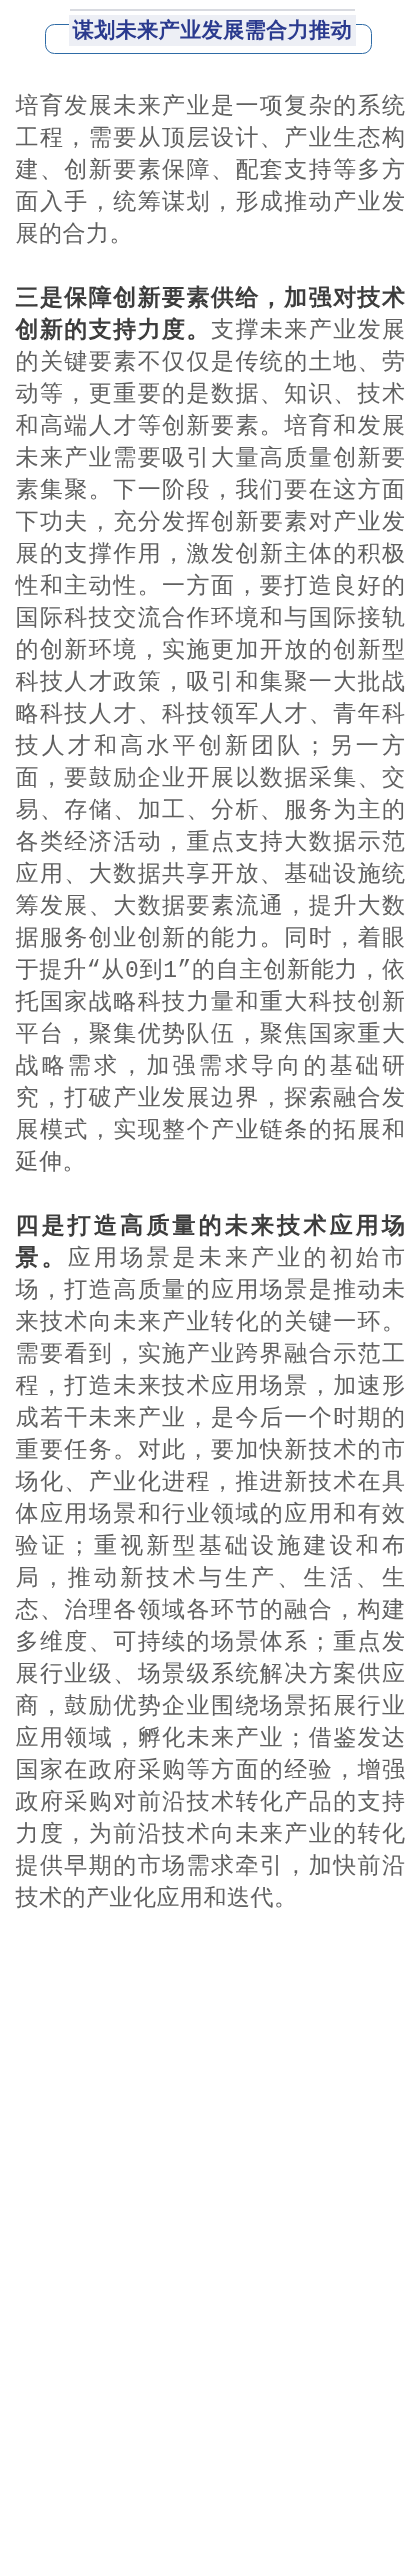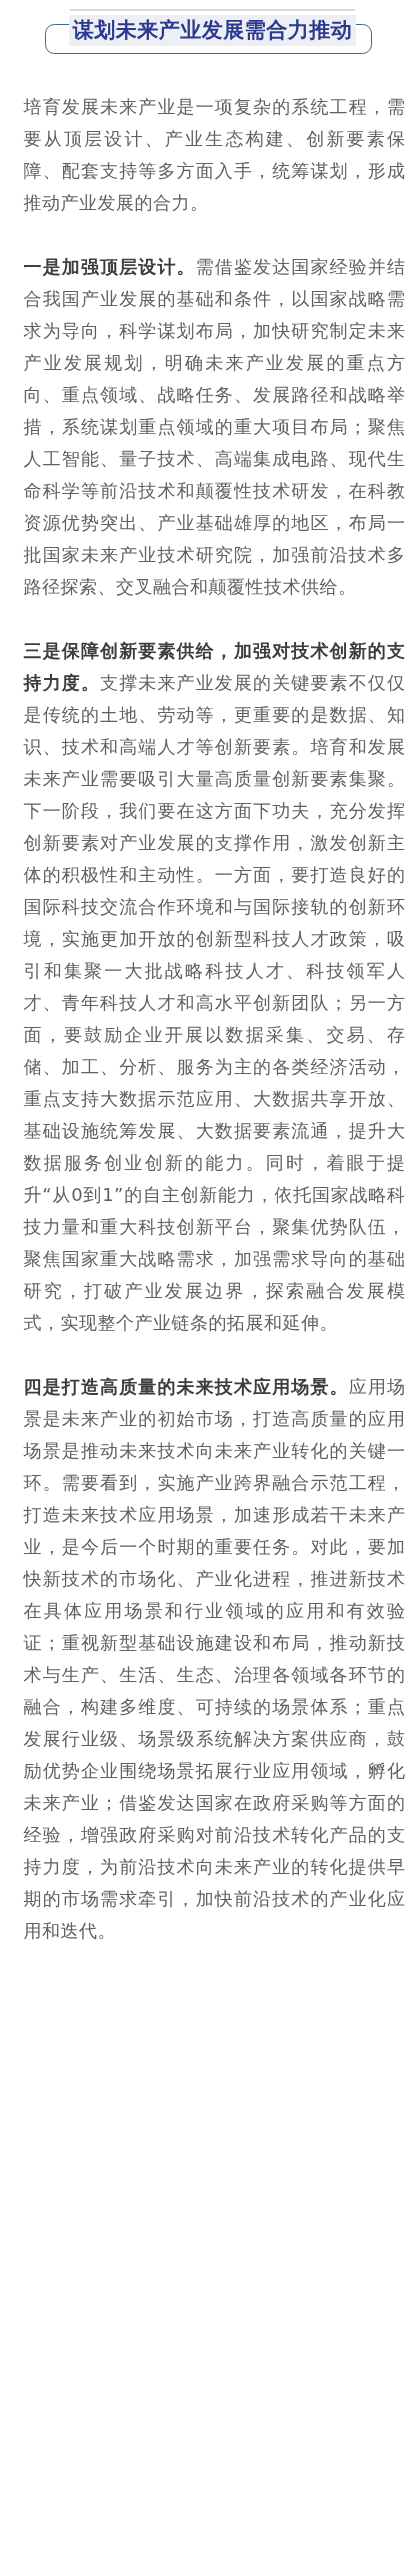--- a/index.html
+++ b/index.html
@@ -39,49 +39,49 @@
     display:flex;align-items:center;justify-content:center;
     font-size:21px;font-weight:700;letter-spacing:0.5px;
     color:var(--title-color);
     white-space:nowrap;
   }
   
   .article{
     padding:37px 11.5px 20px 11.5px;
   }
   .para{
-    margin:0 0 32px 12px;
-    font-size:18px;
+    margin:0 0 32px 4px;
+    font-size:23px;
     line-height:32px;
     letter-spacing:0.5px;
     color:var(--text-color);
     text-align:justify;
     text-justify:inter-ideograph;
     word-break:break-all;
+    font-family:Liberation Mono, monospace;
   }
   .para:last-child{margin-bottom:0;}
   .para .lead{
     font-weight:700;
     color:var(--bold-color);
   }
 </style>
 </head>
 <body>
 
 <div class="page">
   <header class="badge">
     <div class="top-line"></div>
     <div class="outline"></div>
     <div class="title-box">谋划未来产业发展需合力推动</div>
   </header>
 
   <main class="article" id="article">
   <p class="para"><span class="body-text">培育发展未来产业是一项复杂的系统工程，需要从顶层设计、产业生态构建、创新要素保障、配套支持等多方面入手，统筹谋划，形成推动产业发展的合力。</span></p>
 
-  <p class="para"><b class="lead">一是加强顶层设计。</b><span class="body-text">需借鉴发达国家经验并结合我国产业发展的基础和条件，以国家战略需求为导向，科学谋划布局，加快研究制定未来产业发展规划，明确未来产业发展的重点方向、重点领域、战略任务、发展路径和战略举措，系统谋划重点领域的重大项目布局；聚焦人工智能、量子技术、高端集成电路、现代生命科学等前沿技术和颠覆性技术研发，在科教资源优势突出、产业基础雄厚的地区，布局一批国家未来产业技术研究院，加强前沿技术多路径探索、交叉融合和颠覆性技术供给。</span></p>
 
 
   <p class="para"><b class="lead">三是保障创新要素供给，加强对技术创新的支持力度。</b><span class="body-text">支撑未来产业发展的关键要素不仅仅是传统的土地、劳动等，更重要的是数据、知识、技术和高端人才等创新要素。培育和发展未来产业需要吸引大量高质量创新要素集聚。下一阶段，我们要在这方面下功夫，充分发挥创新要素对产业发展的支撑作用，激发创新主体的积极性和主动性。一方面，要打造良好的国际科技交流合作环境和与国际接轨的创新环境，实施更加开放的创新型科技人才政策，吸引和集聚一大批战略科技人才、科技领军人才、青年科技人才和高水平创新团队；另一方面，要鼓励企业开展以数据采集、交易、存储、加工、分析、服务为主的各类经济活动，重点支持大数据示范应用、大数据共享开放、基础设施统筹发展、大数据要素流通，提升大数据服务创业创新的能力。同时，着眼于提升“从0到1”的自主创新能力，依托国家战略科技力量和重大科技创新平台，聚集优势队伍，聚焦国家重大战略需求，加强需求导向的基础研究，打破产业发展边界，探索融合发展模式，实现整个产业链条的拓展和延伸。</span></p>
 
   <p class="para"><b class="lead">四是打造高质量的未来技术应用场景。</b><span class="body-text">应用场景是未来产业的初始市场，打造高质量的应用场景是推动未来技术向未来产业转化的关键一环。需要看到，实施产业跨界融合示范工程，打造未来技术应用场景，加速形成若干未来产业，是今后一个时期的重要任务。对此，要加快新技术的市场化、产业化进程，推进新技术在具体应用场景和行业领域的应用和有效验证；重视新型基础设施建设和布局，推动新技术与生产、生活、生态、治理各领域各环节的融合，构建多维度、可持续的场景体系；重点发展行业级、场景级系统解决方案供应商，鼓励优势企业围绕场景拓展行业应用领域，孵化未来产业；借鉴发达国家在政府采购等方面的经验，增强政府采购对前沿技术转化产品的支持力度，为前沿技术向未来产业的转化提供早期的市场需求牵引，加快前沿技术的产业化应用和迭代。</span></p>
 </main>
 </div>
 
 
 </body></html>

